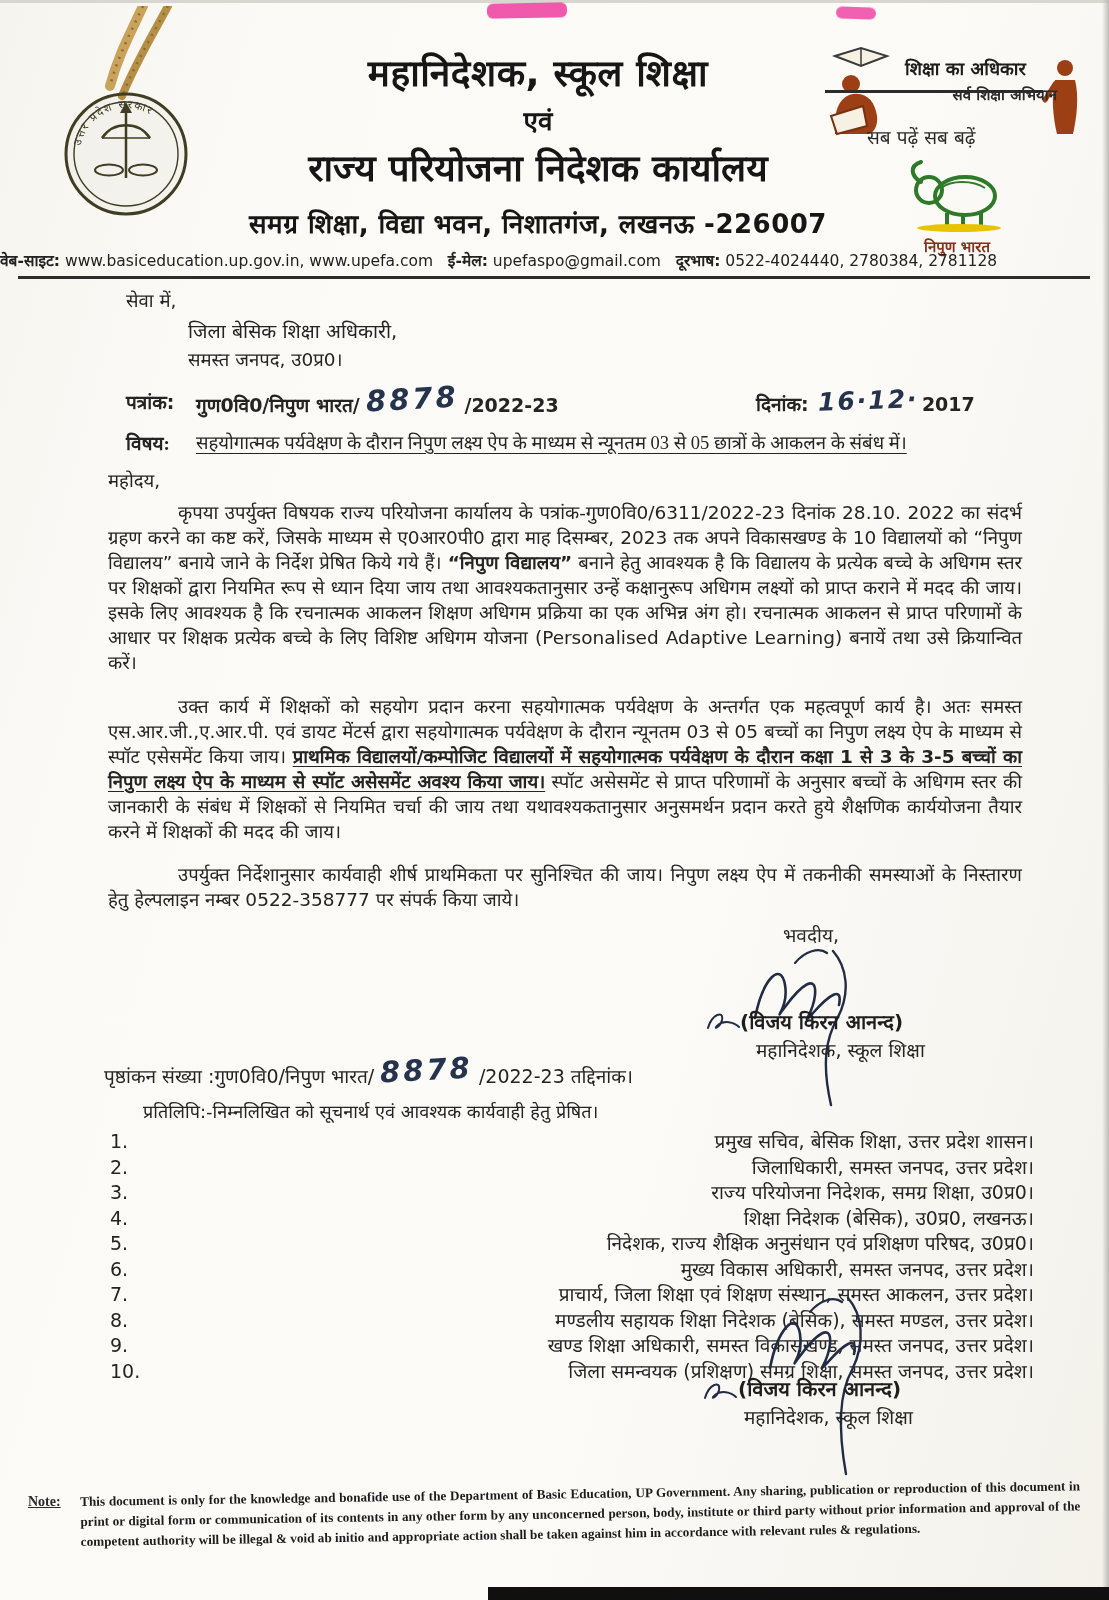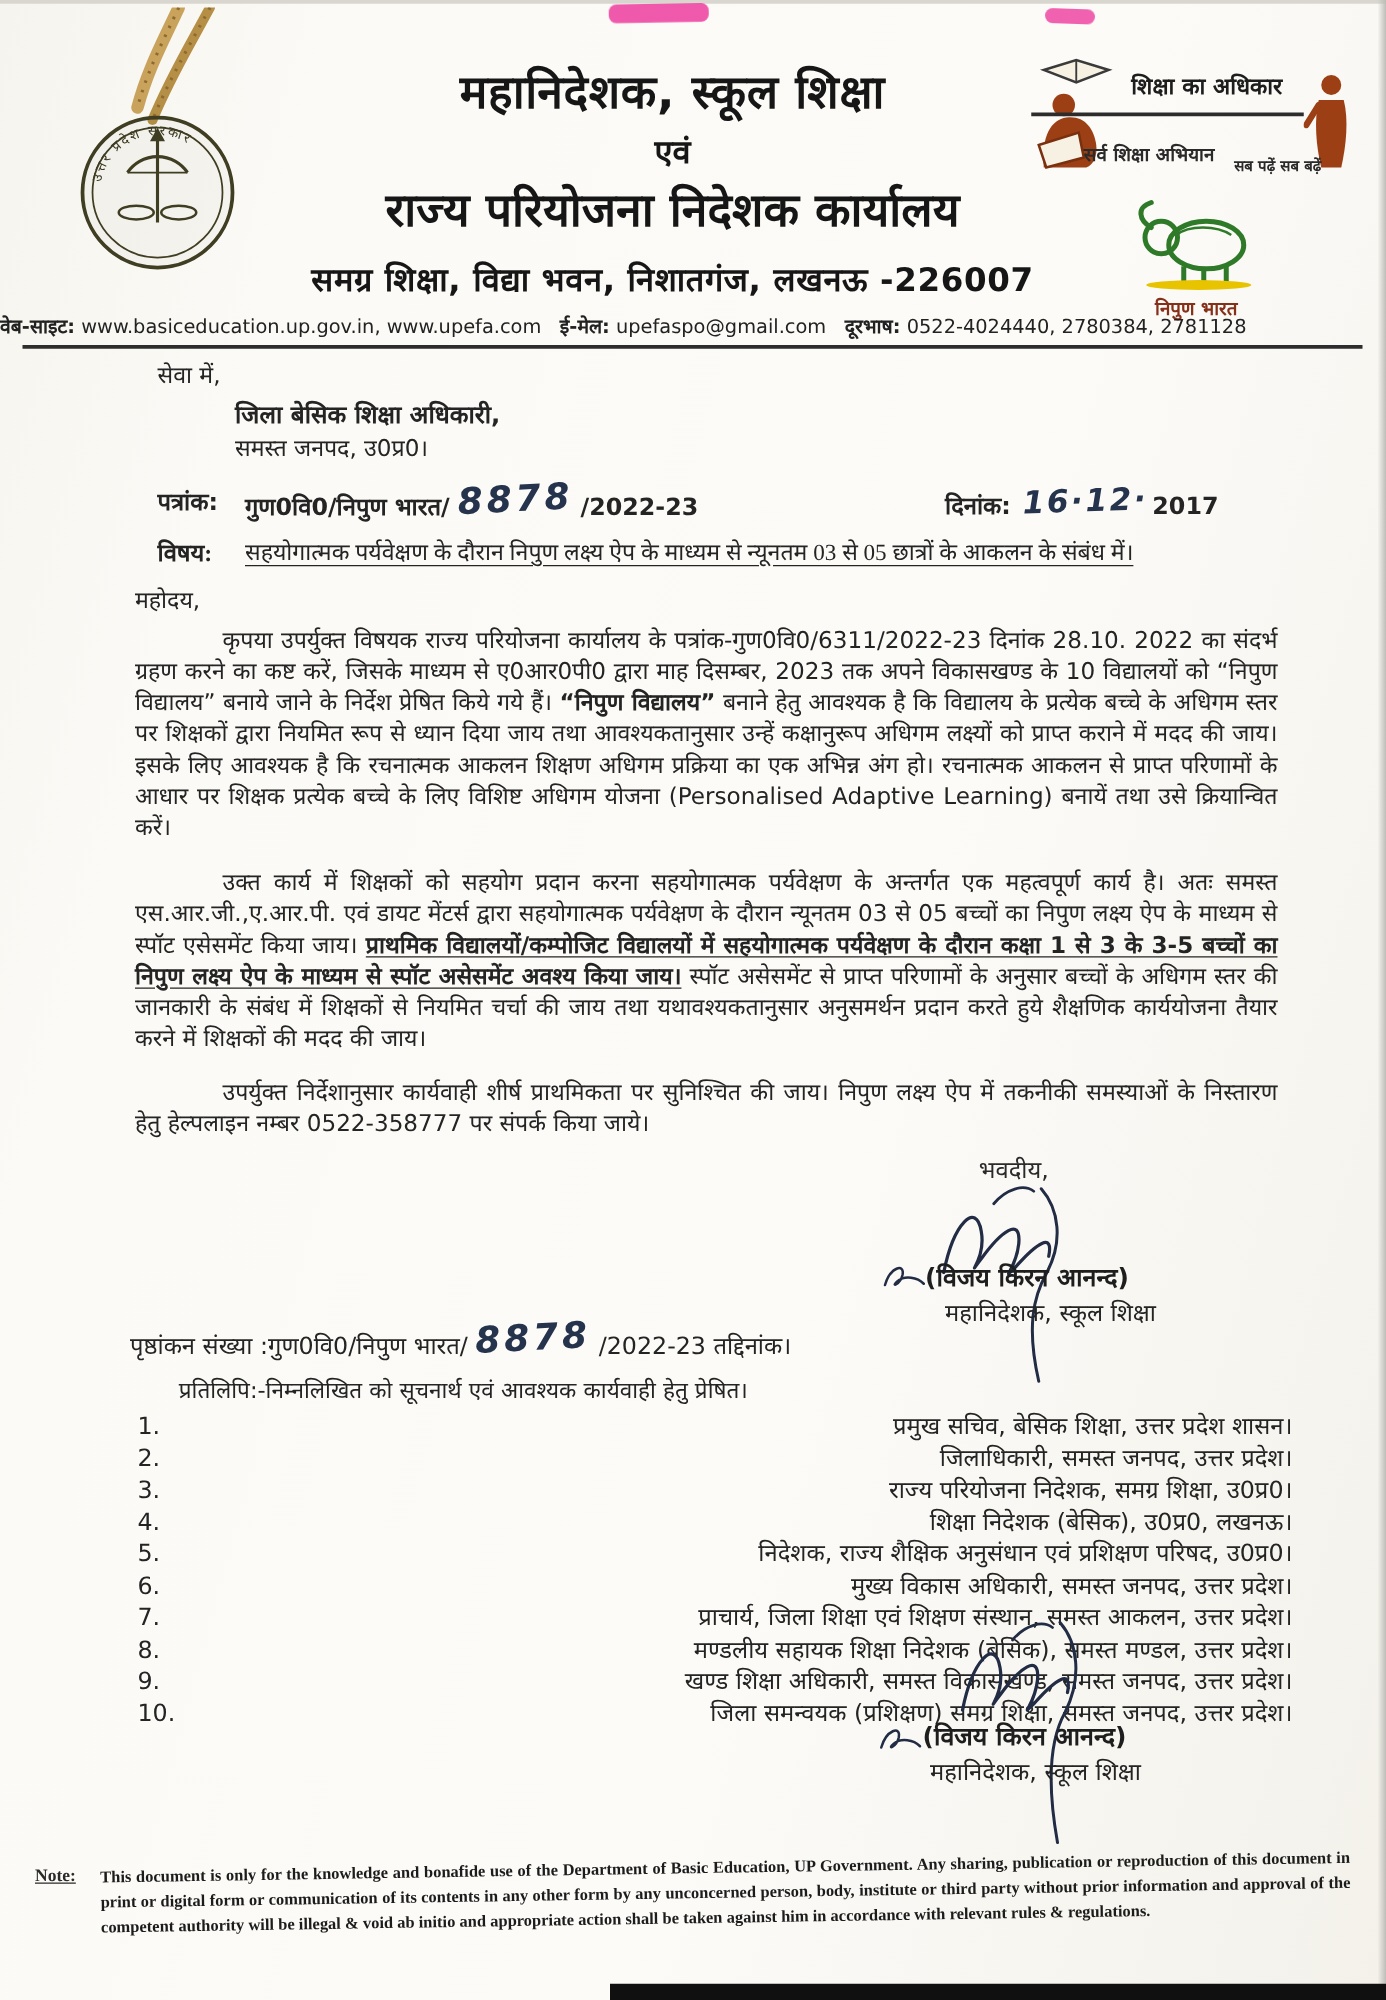--- a/index.html
+++ b/index.html
@@ -22,36 +22,36 @@
   .emblem { position:absolute; left:48px; top:6px; }
   .title-block { position:absolute; left:228px; top:46px; width:620px; text-align:center; color:#161616; }
   .title-l1 { font-size:37px; font-weight:bold; letter-spacing:.5px; }
   .title-l2 { font-size:26px; font-weight:bold; margin-top:5px; }
   .title-l3 { font-size:37px; font-weight:bold; margin-top:3px; }
   .addr     { font-size:26px; font-weight:bold; margin-top:13px; letter-spacing:.5px; white-space:nowrap; }
 
   .right-logos { position:absolute; left:815px; top:32px; width:290px; height:230px; }
   .rte-title { position:absolute; left:90px; top:24px; font-size:18px; font-weight:bold; color:#1d1d1d; white-space:nowrap; }
   .rte-underline { position:absolute; left:10px; top:58px; width:218px; height:3px; background:#2c2c2c; }
-  .ssa1 { position:absolute; left:52px; top:81px; width:190px; text-align:left; font-size:15px; font-weight:bold; }
-  .ssa2 { position:absolute; left:52px; top:92px; width:190px; text-align:right; font-size:12px; font-weight:bold; }
+  .ssa1 { position:absolute; left:52px; top:52px; width:190px; text-align:right; font-size:15px; font-weight:bold; }
+  .ssa2 { position:absolute; left:52px; top:92px; width:190px; text-align:left; font-size:19px; font-weight:normal; }
   .rte-fig   { position:absolute; left:2px;  top:6px; }
   .rte-child { position:absolute; left:228px; top:24px; }
   .nipun-wrap { position:absolute; left:72px; top:126px; width:140px; text-align:center; }
   .nipun-label { font-size:15px; font-weight:bold; color:#86301a; margin-top:0px; }
 
   .contact { position:absolute; left:0; top:249px; width:1109px; 
     font-size:15.5px; color:#222; white-space:nowrap; }
   .contact b { font-weight:bold; }
   .header-rule { position:absolute; left:18px; top:276px; width:1072px; border-top:3px solid #2d2d2d; }
 
   
   .letter { position:absolute; left:108px; top:288px; width:914px; font-size:18.5px; line-height:25px; color:#242424; }
   .seva { margin-left:18px; }
-  .addressee1 { margin-left:80px; margin-top:6px; font-weight:bold; font-size:19.5px; }
+  .addressee1 { margin-left:80px; margin-top:6px; font-weight:normal; font-size:19.5px; }
   .addressee2 { margin-left:80px; margin-top:3px; }
   .ref-row { position:relative; margin-top:10px; height:42px; }
   .ref-label { position:absolute; left:18px; top:8px; font-weight:bold; font-size:19px; }
   .ref-val   { position:absolute; left:88px; top:8px; font-weight:bold; font-size:19px; }
   .date-grp  { position:absolute; left:648px; top:8px; font-weight:bold; font-size:19px; }
   .hand { font-style:italic; font-weight:bold; color:#26334d; }
   .hand-num { font-size:29px; letter-spacing:3px; display:inline-block; transform:rotate(-3deg); position:relative; top:-3px; padding:0 6px; }
   .hand-date { font-size:25px; letter-spacing:2px; display:inline-block; transform:rotate(-2deg); position:relative; top:-2px; padding:0 3px; }
   .subject-row { display:flex; margin-top:7px;font-family:Liberation Serif, serif; }
   .subject-label { font-weight:bold; width:70px; margin-left:18px; flex:none; font-size:19px; }

